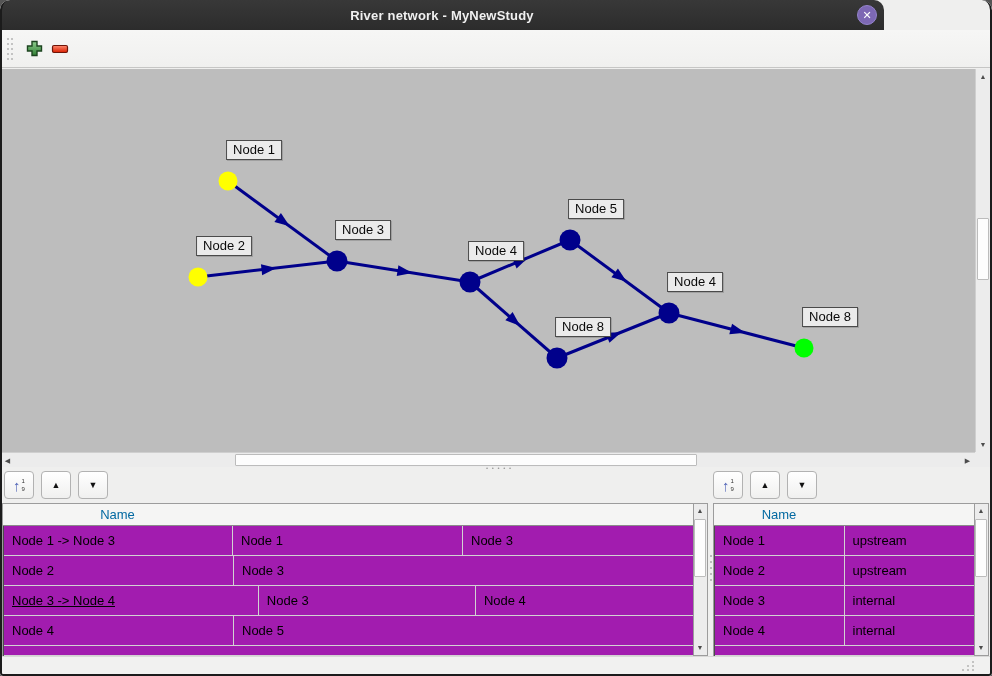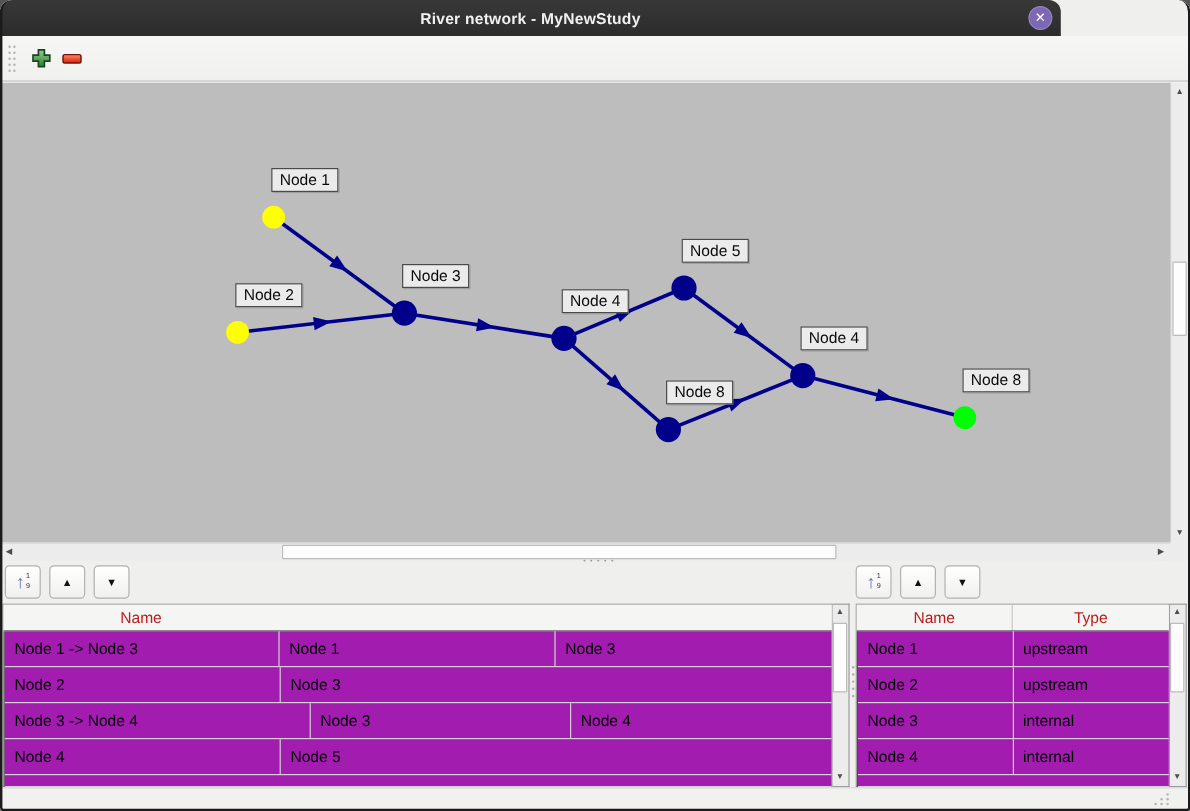--- a/index.html
+++ b/index.html
@@ -67,21 +67,21 @@
     align-items:center; justify-content:center; cursor:pointer; font-size:9px; color:#111;
   }
   .sort-ic { display:flex; align-items:center; line-height:1; }
   .sort-ic .arr { color:#5467b8; font-size:15px; font-weight:bold; }
   .sort-ic .digits { display:flex; flex-direction:column; font-size:6px; color:#333; margin-left:1px; line-height:1.4; }
   
   .panel { position:absolute; top:503px; display:flex; background:#fff; }
   .grid { border:1px solid #9c9c9c; background:#fff; }
   .grid-head { display:flex; background:#f5f5f4; border-bottom:1px solid #8a8a8a; }
   .grid-head .hc {
-    height:21px; line-height:21px; text-align:center; font-size:13px; color:#b91c1c;
+    height:21px; line-height:21px; text-align:center; font-size:13px; color:#0369a1;
     border-right:1px solid #c9c9c9; cursor:pointer;
   }
   .grid-head .hc:last-child { border-right:none; }
   .grid-body { border-left:1px solid #4c4c4c; }
   .grid-row { display:flex; border-bottom:1px solid #d2d2d2; background:#a21caf; cursor:pointer; }
   .grid-row .cell {
     height:29px; line-height:29px; font-size:13px; color:#000; padding-left:8px;
     border-right:1px solid #d2d2d2; overflow:hidden; white-space:nowrap;
   }
   .grid-row .cell:last-child { border-right:none; }
@@ -238,21 +238,21 @@
           <div class="grid-row">
             <div class="cell" style="width: 229px;">Node 1 -&gt; Node 3</div>
             <div class="cell" style="width: 230px;">Node 1</div>
             <div class="cell" style="width: 230px;">Node 3</div>
           </div>
           <div class="grid-row">
             <div class="cell" style="width: 230px;">Node 2</div>
             <div class="cell" style="width: 230px;">Node 3</div>
           </div>
           <div class="grid-row">
-            <div class="cell" style="width: 270px;">Node 3 -&gt; Node 4</div>
+            <div class="cell" style="width: 270px; text-decoration: underline;">Node 3 -&gt; Node 4</div>
             <div class="cell" style="width: 230px;">Node 3</div>
             <div class="cell" style="width: 230px;">Node 4</div>
           </div>
           <div class="grid-row">
             <div class="cell" style="width: 230px;">Node 4</div>
             <div class="cell" style="width: 230px;">Node 5</div>
           </div>
           <div class="grid-row" style="height: 10px;"></div>
         </div>
       </div>
@@ -268,21 +268,20 @@
       <i style="top:58px"></i>
       <i style="top:64px"></i>
       <i style="top:70px"></i>
       <i style="top:76px"></i>
   </div>
 
   <div class="panel" style="left:713px;">
     <div class="grid" id="nodes-grid" style="width:262px;height:153px;">
         <div class="grid-head">
           <div class="hc" style="width: 130px;">Name</div>
-          <div class="hc" style="width: 130px;">Type</div>
         </div>
         <div class="grid-body">
           <div class="grid-row">
             <div class="cell" style="width: 130px;">Node 1</div>
             <div class="cell" style="width: 130px;">upstream</div>
           </div>
           <div class="grid-row">
             <div class="cell" style="width: 130px;">Node 2</div>
             <div class="cell" style="width: 130px;">upstream</div>
           </div>

